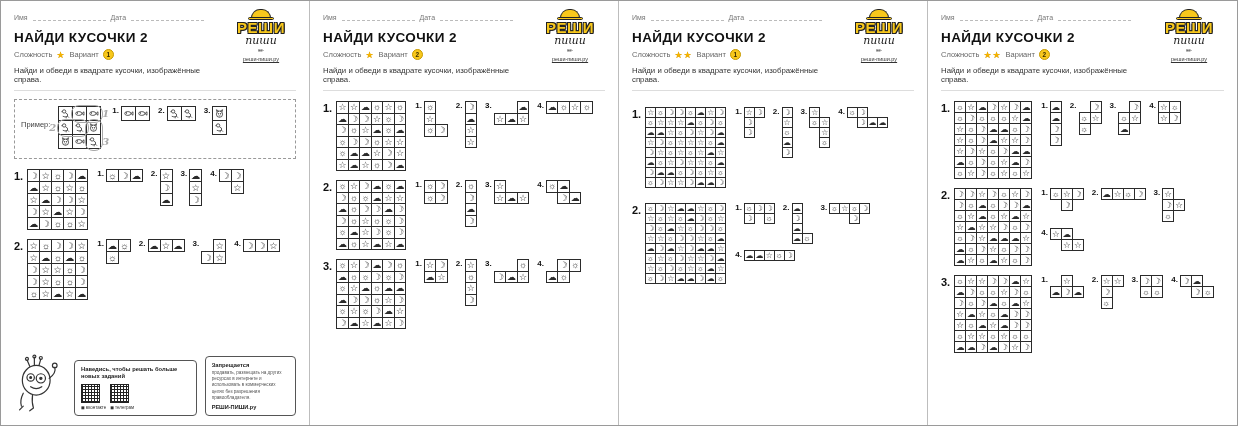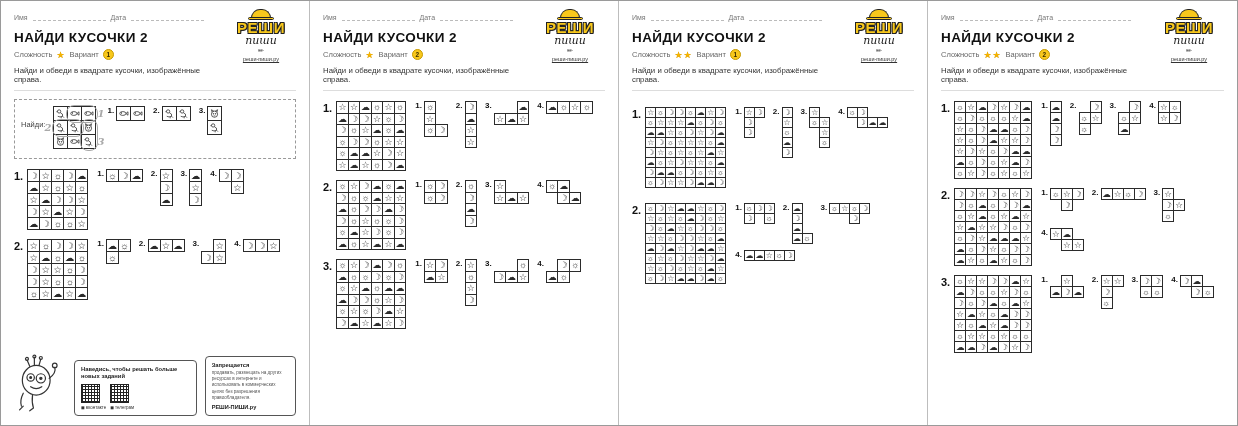--- a/index.html
+++ b/index.html
@@ -81,21 +81,21 @@
       <div class="title">НАЙДИ КУСОЧКИ 2</div>
       <div class="sub-row">
         <span>Сложность</span>
         <span class="star">★</span>
         <span>Вариант</span>
         <span class="badge">1</span>
       </div>
       <div class="instruction">Найди и обведи в квадрате кусочки, изображённые справа.</div>
       <div class="hr"></div>
       <div class="example">
-        <div class="ex-label">Найди:</div>
+        <div class="ex-label">Пример:</div>
         <div class="exwrap"><div class="grid"><div class="grow">
               <div class="cell" style="width: 15px; height: 15px; font-size: 10.8px;">
                 <svg viewBox="0 0 16 16" width="11" height="11">
                   <g fill="none" stroke="#2b2b2b" stroke-width="1.1">
                     <circle cx="6" cy="5" r="2.4"></circle>
                     <path d="M8 7 Q12 8 11 12 Q7 14 4 12"></path>
                     <path d="M11 12 L13 14 M9 13 L9 15"></path>
                     <path d="M3.8 4.8 L2 5.4"></path>
                   </g>
                 </svg>

